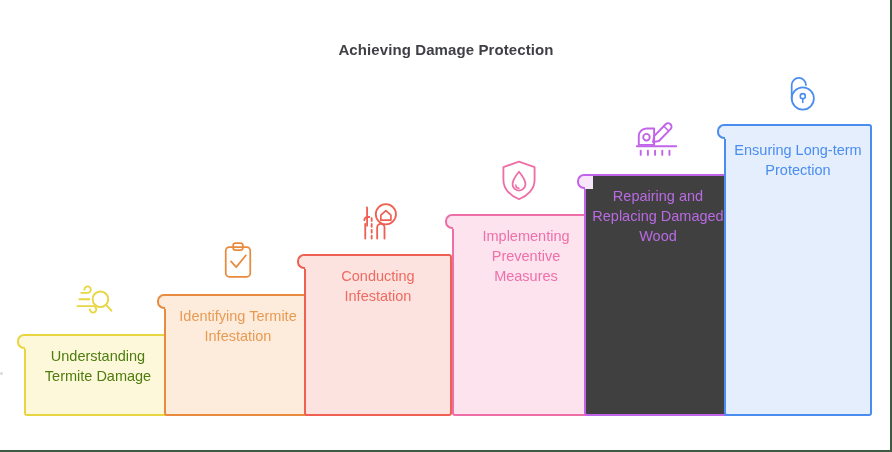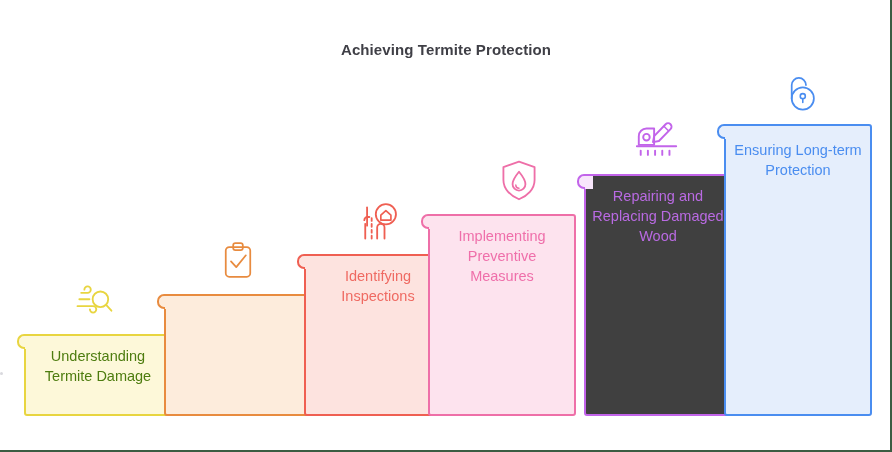--- a/index.html
+++ b/index.html
@@ -85,64 +85,65 @@
     height: 3px;
     background: #d9d9de;
     border-radius: 50%;
   }
 </style>
 </head>
 <body>
 
 <div id="canvas">
 
-  <div id="chart-title">Achieving Termite Protection</div>
+  <div id="chart-title">Achieving Damage Protection</div>
 
   <div class="left-speck"></div>
 
   <div class="step" id="step-1" style="left: 24px; top: 334px; width: 148px; height: 82px; border-color: rgb(232, 213, 64); background: rgb(253, 248, 217); z-index: 11;">
     <div class="step-notch" style="border-color: rgb(232, 213, 64); background: rgb(253, 248, 217);"></div>
     <div class="step-notch-cover" style="background: rgb(253, 248, 217);"></div>
     <div class="step-label" style="color: #4d7c0f; top: 10px;">Understanding Termite Damage</div>
   </div>
   <svg class="step-icon" id="icon-1" viewBox="0 0 48 48" fill="none" stroke="#e8d540" style="left: 72px; top: 280px; width: 44px; height: 44px; z-index: 30;">
     <circle cx="31" cy="21" r="8.5" stroke-width="2" stroke-linecap="round"></circle>
     <path d="M37.5 27.5 L43 33.5" stroke-width="2" stroke-linecap="round"></path>
     <path d="M10 14 h7 a3.5 3.5 0 1 0 -3.5 -3.5" stroke-width="2" stroke-linecap="round" stroke-linejoin="round"></path>
     <path d="M8 21 h11" stroke-width="2" stroke-linecap="round"></path>
     <path d="M6 28.5 h17 a3.5 3.5 0 1 1 -3.5 3.5" stroke-width="2" stroke-linecap="round" stroke-linejoin="round"></path>
   </svg>
 
   <div class="step" id="step-2" style="left: 164px; top: 294px; width: 148px; height: 122px; border-color: rgb(232, 139, 63); background: rgb(253, 236, 220); z-index: 12;">
     <div class="step-notch" style="border-color: rgb(232, 139, 63); background: rgb(253, 236, 220);"></div>
     <div class="step-notch-cover" style="background: rgb(253, 236, 220);"></div>
+    <div class="step-label" style="color: rgb(233, 154, 82); top: 10px;">Identifying Termite Infestation</div>
   </div>
   <svg class="step-icon" id="icon-2" viewBox="0 0 48 48" fill="none" stroke="#e88b3f" style="left: 217px; top: 240px; width: 42px; height: 42px; z-index: 30;">
     <rect x="10" y="8" width="28" height="34" rx="4" stroke-width="2"></rect>
     <rect x="18.5" y="3.5" width="11" height="8" rx="2.5" stroke-width="2"></rect>
     <path d="M16 24.5 L22 31 L33 17.5" stroke-width="2" stroke-linecap="round" stroke-linejoin="round"></path>
   </svg>
 
   <div class="step" id="step-3" style="left: 304px; top: 254px; width: 148px; height: 162px; border-color: rgb(239, 95, 82); background: rgb(253, 227, 223); z-index: 13;">
     <div class="step-notch" style="border-color: rgb(239, 95, 82); background: rgb(253, 227, 223);"></div>
     <div class="step-notch-cover" style="background: rgb(253, 227, 223);"></div>
-    <div class="step-label" style="color: rgb(239, 106, 98); top: 10px;">Identifying Inspections</div>
+    <div class="step-label" style="color: rgb(239, 106, 98); top: 10px;">Conducting Infestation</div>
   </div>
   <svg class="step-icon" id="icon-3" viewBox="0 0 48 48" fill="none" stroke="#ef5f52" style="left: 357px; top: 200px; width: 44px; height: 44px; z-index: 30;">
     <circle cx="31.5" cy="15.5" r="11" stroke-width="2"></circle>
     <path d="M26 16.5 L31.5 11.5 L37 16.5 V22 H26 Z" stroke-width="1.8" stroke-linejoin="round"></path>
     <path d="M11 8 V28" stroke-width="2" stroke-linecap="round"></path>
     <path d="M8 22 a3.5 3.5 0 0 1 3.5 -3.5 h2" stroke-width="2" stroke-linecap="round"></path>
     <path d="M9 42 V26" stroke-width="2" stroke-linecap="round"></path>
     <path d="M16 42 V18" stroke-width="2" stroke-linecap="round" stroke-dasharray="3 3.4"></path>
     <path d="M22 42 V30 a4 4 0 0 1 4 -4 a4 4 0 0 1 4 4 V42" stroke-width="2" stroke-linecap="round" stroke-linejoin="round"></path>
     <path d="M6 42 h26" stroke-width="0"></path>
   </svg>
 
-  <div class="step" id="step-4" style="left: 428px; top: 214px; width: 148px; height: 202px; border-color: rgb(238, 111, 168); background: rgb(253, 227, 238); z-index: 14;">
+  <div class="step" id="step-4" style="left: 452px; top: 214px; width: 148px; height: 202px; border-color: rgb(238, 111, 168); background: rgb(253, 227, 238); z-index: 14;">
     <div class="step-notch" style="border-color: rgb(238, 111, 168); background: rgb(253, 227, 238);"></div>
     <div class="step-notch-cover" style="background: rgb(253, 227, 238);"></div>
     <div class="step-label" style="color: rgb(239, 111, 170); top: 10px;">Implementing Preventive Measures</div>
   </div>
   <svg class="step-icon" id="icon-4" viewBox="0 0 48 48" fill="none" stroke="#ee6fa8" style="left: 497px; top: 158px; width: 44px; height: 44px; z-index: 30;">
     <path d="M24 4 L41 10 V24 C41 34 33 41.5 24 45 C15 41.5 7 34 7 24 V10 Z" stroke-width="2" stroke-linejoin="round"></path>
     <path d="M24 15 C24 15 31 23.5 31 28.5 A7 7 0 0 1 17 28.5 C17 23.5 24 15 24 15 Z" stroke-width="2" stroke-linejoin="round"></path>
     <path d="M20.5 29.5 a3.5 3.5 0 0 0 3.5 3.5" stroke-width="1.6" stroke-linecap="round"></path>
   </svg>
 

